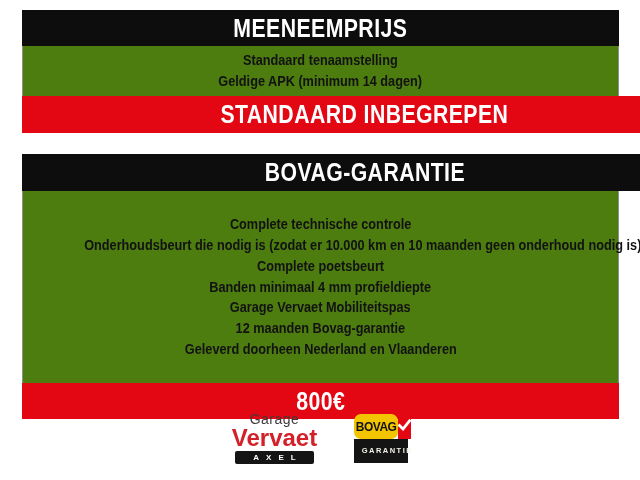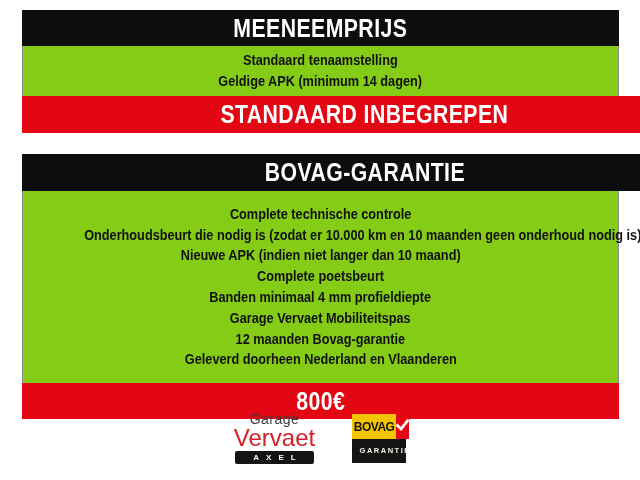--- a/index.html
+++ b/index.html
@@ -37,21 +37,21 @@
     letter-spacing: 0.5px;
     white-space: nowrap;
     transform: scaleX(0.85);
     transform-origin: center;
   }
   .h36 { height: 36px; }
   .h37 { height: 37px; padding-left: 44px; }
 
   .white-box {
     box-sizing: border-box;
-    background: #84cc16;
+    background: #4d7c0f;
     border-left: 1px solid #8f8f8f;
     border-right: 1px solid #8f8f8f;
     display: flex;
     flex-direction: column;
     justify-content: center;
     text-decoration: underline;
   }
   #white-top { height: 50px; }
   #white-bovag { height: 192px; }
 
@@ -83,21 +83,21 @@
   
   .vervaet-logo { text-align: center; }
   .vervaet-line1 {
     font-size: 14px;
     color: #403c3c;
     letter-spacing: 0.5px;
     line-height: 14px;
   }
   .vervaet-line2 {
     font-size: 24px;
-    font-weight: normal;
+    font-weight: bold;
     color: #d32029;
     line-height: 23px;
     letter-spacing: 0px;
   }
   .axel-pill {
     margin: 2px auto 0 auto;
     width: 79px;
     height: 13px;
     background: #141414;
     border-radius: 2px;
@@ -119,20 +119,21 @@
     flex: 1;
     background: #f2c500;
     color: #121212;
     display: flex;
     align-items: center;
     justify-content: center;
     font-weight: bold;
     font-size: 13px;
     letter-spacing: -0.5px;
     transform-origin: center;
+    border-radius: 7px;
   }
   .bovag-yellow > span {
     display: inline-block;
     transform: scaleX(0.92);
   }
   .bovag-red {
     width: 16px;
     background: #e30613;
     display: flex;
     align-items: center;
@@ -170,21 +171,20 @@
     </div>
   </section>
 
   <section class="card-col" id="card-bovag">
     <div class="bar black h37">
       <span class="bar-text">BOVAG-GARANTIE</span>
     </div>
     <div class="white-box" id="white-bovag">
       <div class="line"><span>Complete technische controle</span></div>
       <div class="line"><span>Onderhoudsbeurt die nodig is (zodat er 10.000 km en 10 maanden geen onderhoud nodig is)</span></div>
-      <div class="line"><span>Nieuwe APK (indien niet langer dan 10 maand)</span></div>
       <div class="line"><span>Complete poetsbeurt</span></div>
       <div class="line"><span>Banden minimaal 4 mm profieldiepte</span></div>
       <div class="line"><span>Garage Vervaet Mobiliteitspas</span></div>
       <div class="line"><span>12 maanden Bovag-garantie</span></div>
       <div class="line"><span>Geleverd doorheen Nederland en Vlaanderen</span></div>
     </div>
     <div class="bar red h36">
       <span class="bar-text">800€</span>
     </div>
   </section>

